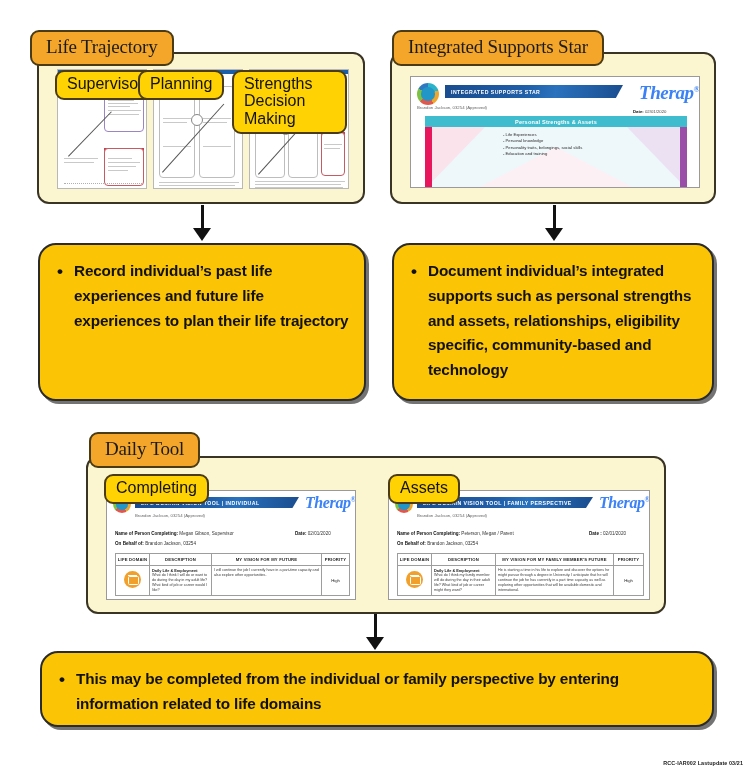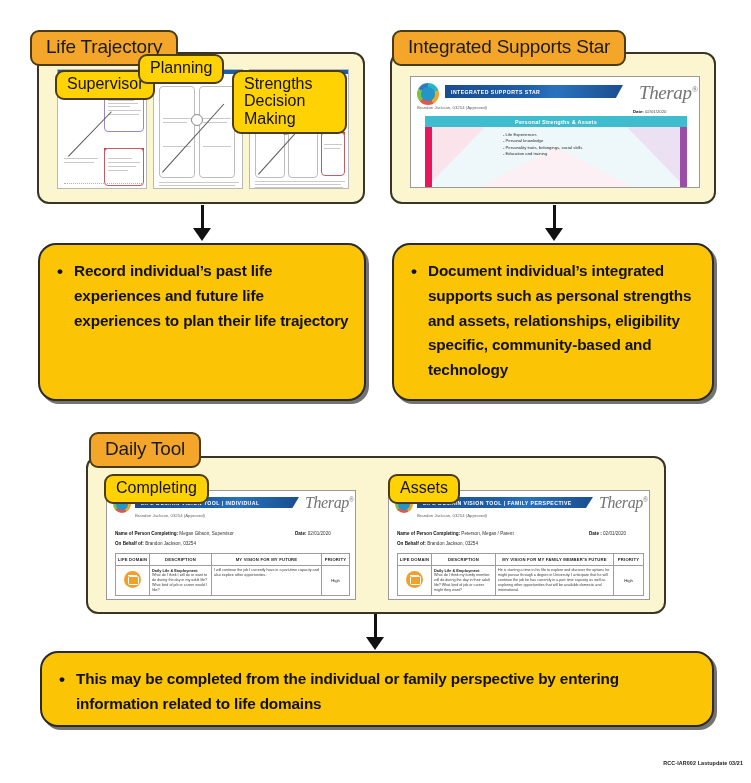--- a/index.html
+++ b/index.html
@@ -29,20 +29,21 @@
     border: 2px solid #4a3b15;
     border-radius: 9px;
     color: #1b1b1b;
     font-size: 19px;
     font-weight: 400;
     letter-spacing: -0.2px;
     padding: 4px 14px 6px 14px;
     white-space: nowrap;
     z-index: 40;
     line-height: 1.15;
+    font-family: Liberation Serif, serif;
   }
 
   
   .sub-label {
     position: absolute;
     background: #ffd203;
     border: 2px solid #4a3b15;
     border-radius: 9px;
     color: #131313;
     font-size: 16px;
@@ -154,24 +155,24 @@
                      #e2574c 150deg 225deg, #7fc241 225deg 300deg,
                      #2f79c0 300deg 360deg);
     display: flex; align-items: center; justify-content: center;
   }
   .rep-logo-ring::after {
     content: ""; width: 62%; height: 62%;
     border-radius: 50%; background: #2196c7;
   }
   .therap {
     position: absolute;
-    color: #737373;
+    color: #3b82f6;
     font-family: "Liberation Serif", serif;
     font-style: italic;
-    font-weight: 400;
+    font-weight: 700;
     letter-spacing: -0.4px;
   }
   .therap sup { font-size: 45%; font-style: normal; }
   .rep-sub {
     position: absolute;
     color: #666; font-size: 4.3px;
     white-space: nowrap;
   }
   .rep-date {
     position: absolute; color: #444;
@@ -318,21 +319,21 @@
     <div class="tline" style="left:5px; top:111px; width:90px;"></div>
     <div class="tline" style="left:5px; top:114px; width:86px;"></div>
     <div class="tline" style="left:5px; top:117px; width:88px;"></div>
   </div>
 </div>
 
 <div class="tab-header" style="left:30px; top:30px;">Life Trajectory</div>
 
 <div class="sub-label" style="left:55px; top:70px;">Supervisor</div>
 
-<div class="sub-label" style="left:138px; top:54px;">Planning</div>
+<div class="sub-label" style="left:138px; top:70px;">Planning</div>
 
 <div class="sub-label two-line" style="left:232px; top:70px; width:115px; white-space:normal; text-align:left;">
   <span>Strengths Decision Making</span>
 </div>
 
 <div class="panel" style="left:390px; top:52px; width:326px; height:152px;">
 
   <div class="report" style="left:18px; top:22px; width:290px; height:112px;">
     <div class="rep-logo-ring" style="left:6px; top:6px; width:22px; height:22px;"></div>
     <div class="rep-band" style="left:34px; top:8px; width:178px; height:13px;">INTEGRATED SUPPORTS STAR</div>

